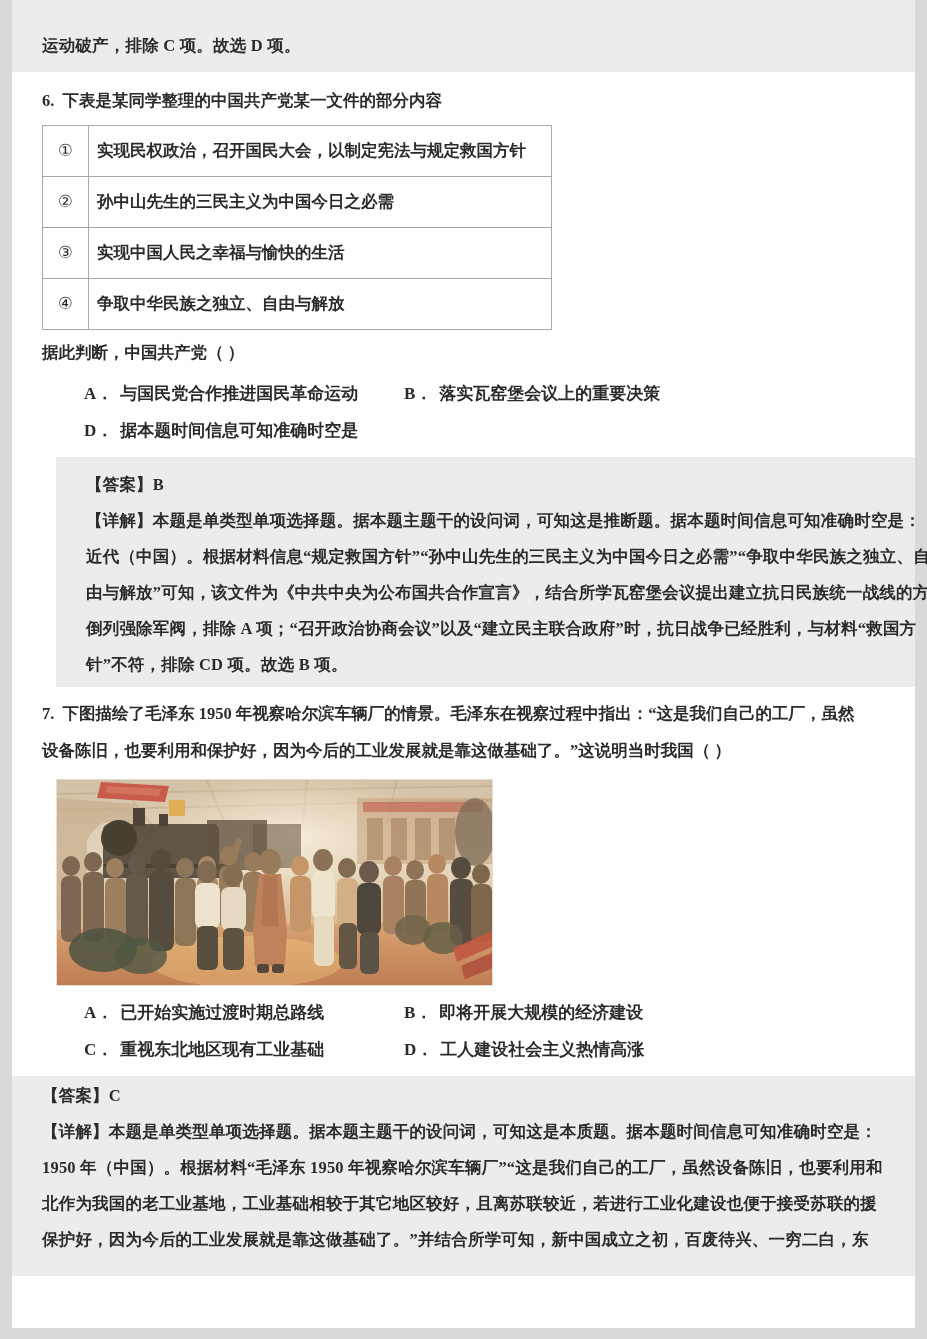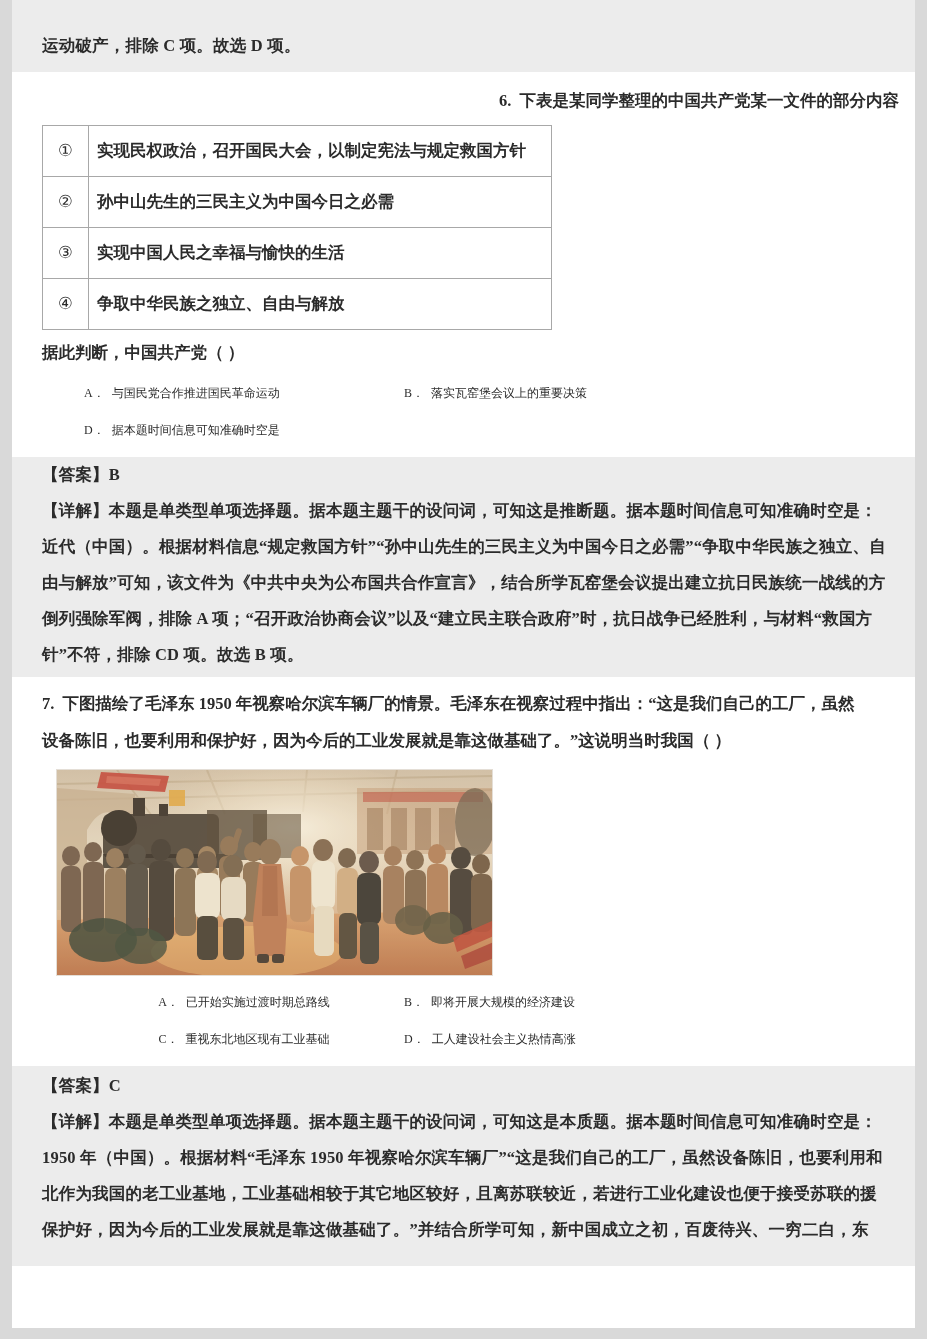--- a/index.html
+++ b/index.html
@@ -92,22 +92,22 @@
   
   .opts {
     padding-left: 72px;
     margin-top: 4px;
   }
   .optrow {
     display: flex;
     line-height: 37px;
   }
   .opt {
-    font-size: 12px;
-    font-weight: 400;
+    font-size: 17px;
+    font-weight: 700;
     color: #2b2b2b;
     white-space: nowrap;
   }
   .opt.left { width: 320px; }
   .opt .lbl { margin-right: 7px; }
 
   
   .fig-wrap { padding-left: 44px; margin-top: 10px; }
   .painting {
     position: relative;
@@ -121,21 +121,21 @@
 </head>
 <body>
 
 <div class="page">
   <div class="content">
 
     <div class="band shade" style="padding-top:28px;padding-bottom:8px;">
       <div class="line">运动破产，排除 C 项。故选 D 项。</div>
     </div>
 
-    <div class="qblock" style="margin-top:10px;text-align:right;">
+    <div class="qblock" style="margin-top:10px;">
       <div class="qstem">
         <span class="qnum">6.</span>
         <span>下表是某同学整理的中国共产党某一文件的部分内容</span>
       </div>
     </div>
 
     <div class="tbl-wrap">
       <table class="mat">
         <tbody>
           <tr>
@@ -171,21 +171,21 @@
           <span class="lbl">B．</span><span>落实瓦窑堡会议上的重要决策</span>
         </div>
       </div>
       <div class="optrow">
         <div class="opt">
           <span class="lbl">D．</span><span>据本题时间信息可知准确时空是</span>
         </div>
       </div>
     </div>
 
-    <div class="band shade" style="margin-top:8px;padding-top:0;padding-bottom:4px;">
+    <div class="band shade" style="margin-top:8px;padding-top:10px;padding-bottom:4px;margin-left:44px;">
       <div class="line"><span>【答案】</span><span>B</span></div>
       <div class="line">【详解】本题是单类型单项选择题。据本题主题干的设问词，可知这是推断题。据本题时间信息可知准确时空是：</div>
       <div class="line">近代（中国）。根据材料信息“规定救国方针”“孙中山先生的三民主义为中国今日之必需”“争取中华民族之独立、自</div>
       <div class="line">由与解放”可知，该文件为《中共中央为公布国共合作宣言》，结合所学瓦窑堡会议提出建立抗日民族统一战线的方</div>
       <div class="line">倒列强除军阀，排除 A 项；“召开政治协商会议”以及“建立民主联合政府”时，抗日战争已经胜利，与材料“救国方</div>
       <div class="line">针”不符，排除 CD 项。故选 B 项。</div>
     </div>
 
     <div class="qblock" style="margin-top:8px;">
       <div class="qstem">
@@ -370,21 +370,21 @@
           <g>
             <path d="M396,168 L437,150 L437,166 L400,182 Z" fill="#b8402c" opacity="0.9"></path>
             <path d="M404,186 L437,172 L437,188 L408,199 Z" fill="#a6372a" opacity="0.9"></path>
           </g>
 
           <rect x="0" y="0" width="437" height="207" fill="#e8d5b5" opacity="0.16"></rect>
         </svg>
       </div>
     </div>
 
-    <div class="opts" style="margin-top:8px;text-align:center;">
+    <div class="opts" style="margin-top:8px;">
       <div class="optrow">
         <div class="opt left">
           <span class="lbl">A．</span><span>已开始实施过渡时期总路线</span>
         </div>
         <div class="opt">
           <span class="lbl">B．</span><span>即将开展大规模的经济建设</span>
         </div>
       </div>
       <div class="optrow">
         <div class="opt left">

